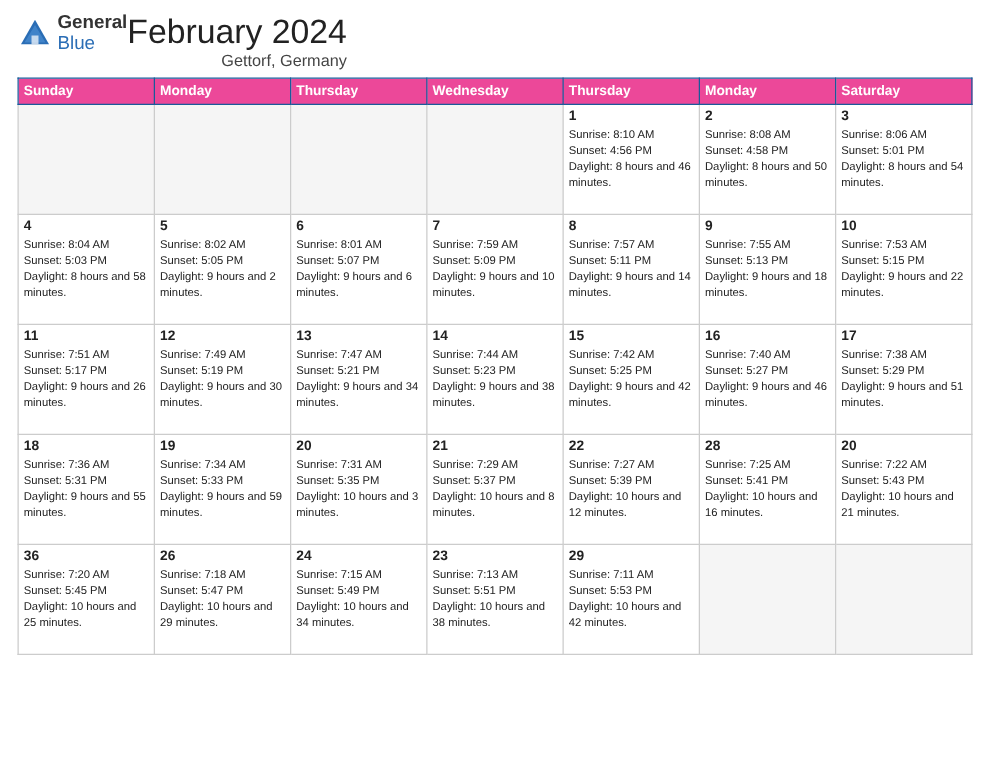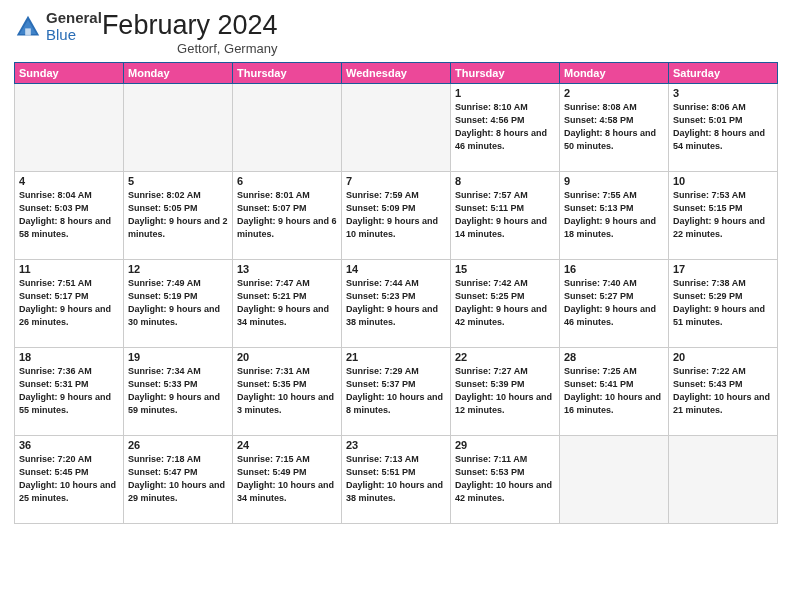--- a/index.html
+++ b/index.html
@@ -86,21 +86,20 @@
     .day-num {
       font-size: 11px;
       font-weight: bold;
       margin-bottom: 2px;
       color: #222;
     }
     .day-info {
       font-size: 9px;
       line-height: 1.45;
       color: #222;
-      font-weight: bold;
     }
   </style>
 </head>
 <body>
 
 <div class="page">
   <div class="header">
     <div class="logo">
       <svg class="logo-icon" viewBox="0 0 40 40">
         <polygon points="20,4 36,32 4,32" fill="#2a6db5"></polygon>

